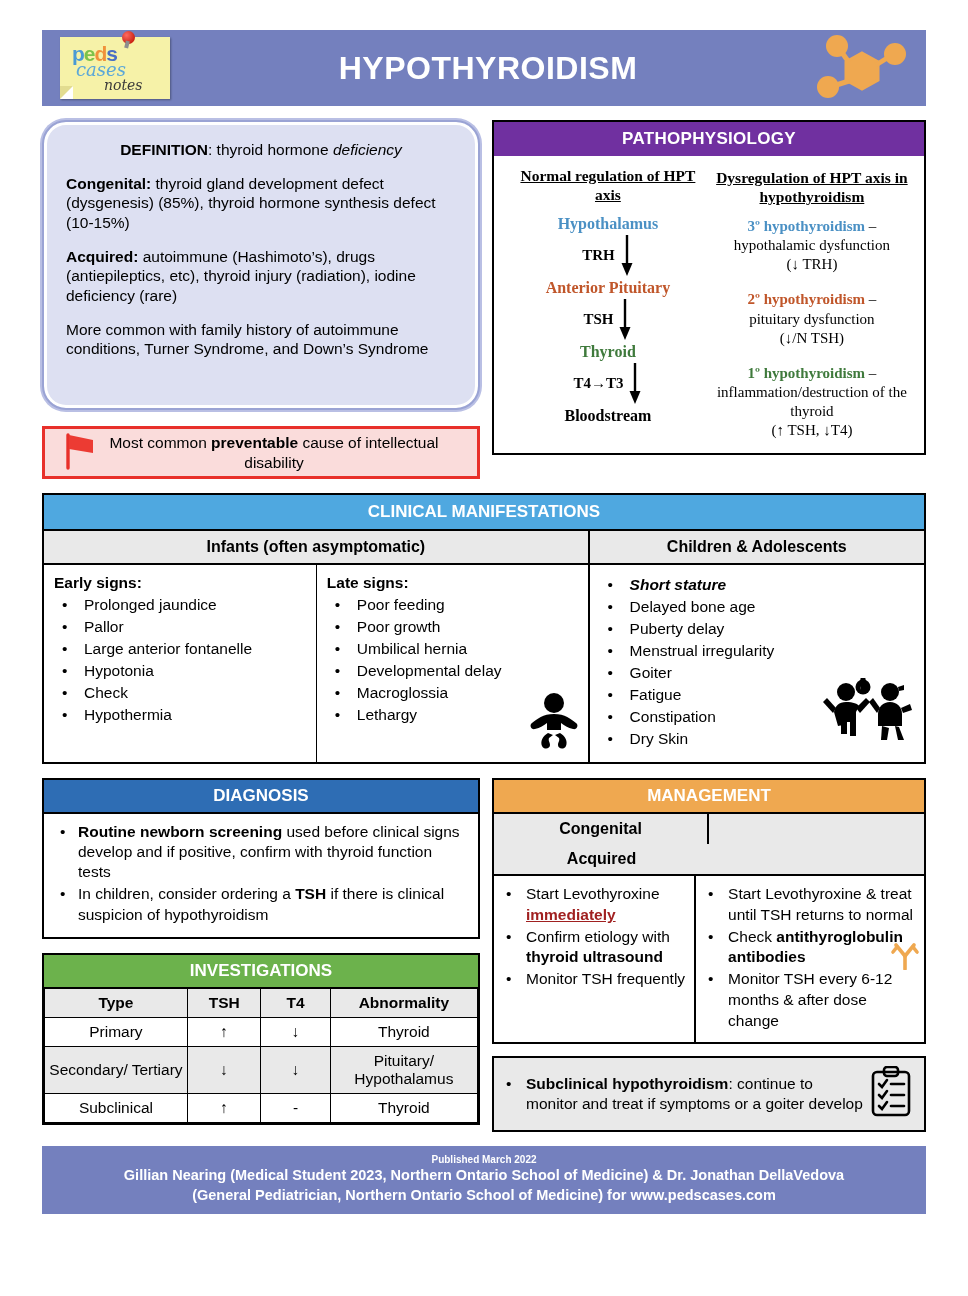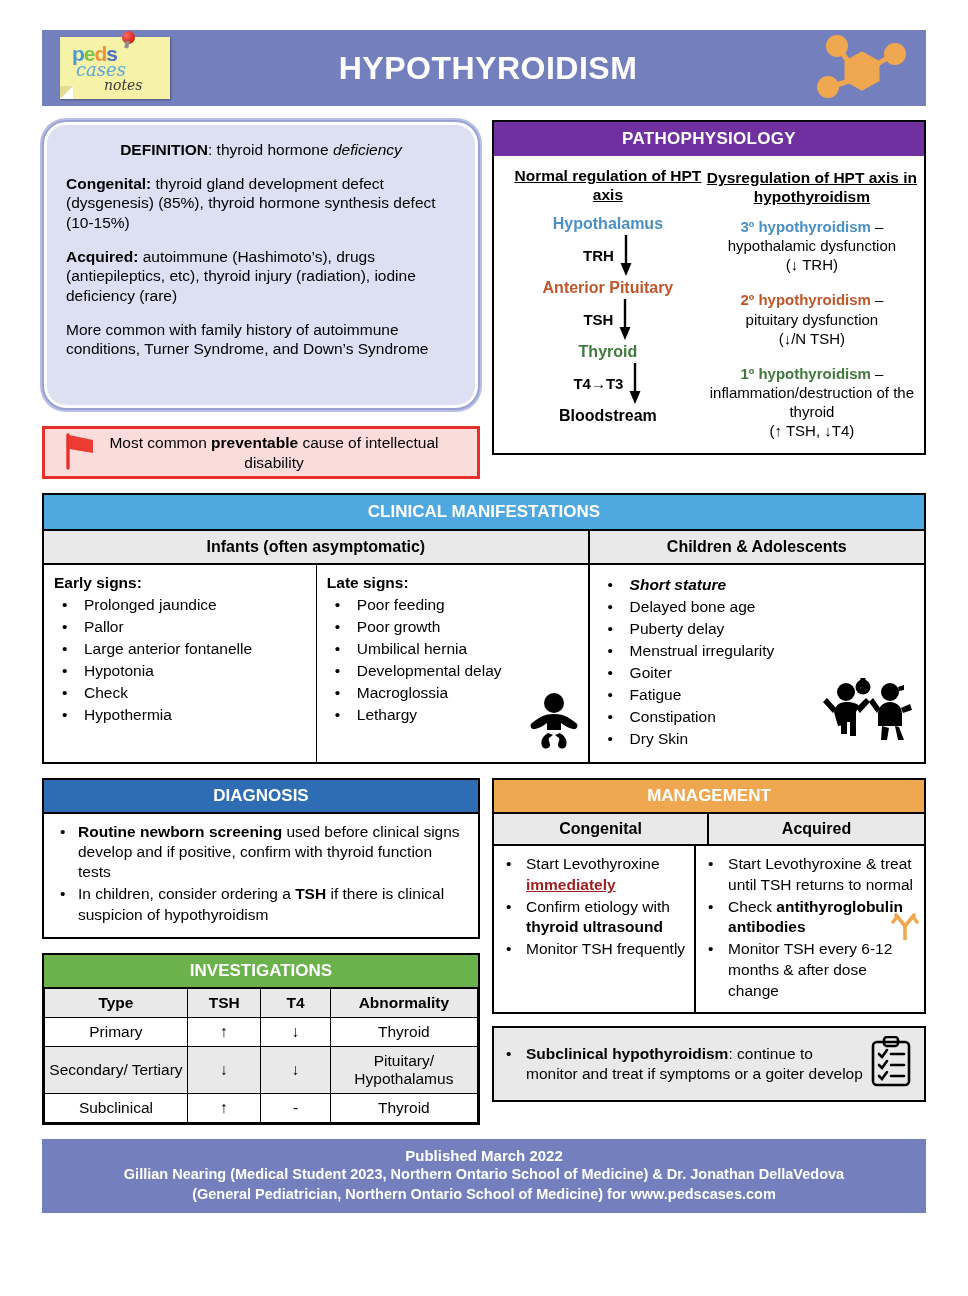--- a/index.html
+++ b/index.html
@@ -66,21 +66,21 @@
     margin-top:16px;border:3px solid #e8302a;background:#fadcdb;
     display:flex;align-items:center;padding:10px 12px;box-sizing:border-box;height:53px;
   }
   .redflag .flag{width:44px;flex:0 0 auto;text-align:center;}
   .redflag .rf-text{flex:1 1 auto;text-align:center;font-size:15.5px;line-height:1.25;padding-right:18px;}
 
   
   .patho{border:2px solid #000;background:#fff;}
   .patho-head{background:#7030a0;color:#fff;text-align:center;font-weight:bold;
     font-size:17px;padding:7px 0;letter-spacing:.3px;}
-  .patho-body{display:flex;padding:10px 6px 12px 16px;}
+  .patho-body{display:flex;padding:10px 6px 12px 16px;font-family:Liberation Serif, serif;}
   .patho-l{width:48%;box-sizing:border-box;text-align:center;}
   .patho-r{width:52%;box-sizing:border-box;text-align:center;padding-top:2px;}
   .col-title{font-weight:bold;font-size:15.5px;text-decoration:underline;line-height:1.25;margin-bottom:10px;}
   .node{font-weight:bold;font-size:16px;}
   .node.hy{color:#4a90c4;}
   .node.ap{color:#c0562a;}
   .node.th{color:#3f7a3c;}
   .node.bs{color:#000;}
   .arrow-row{display:flex;align-items:center;justify-content:center;height:46px;}
   .arrow-label{font-weight:bold;font-size:15px;margin-right:5px;}
@@ -122,39 +122,39 @@
   .inv{border:2px solid #000;margin-top:14px;}
   .inv-head{background:#6cb24c;color:#fff;text-align:center;font-weight:bold;font-size:17px;padding:6px 8px;}
   table.inv-t{border-collapse:collapse;width:100%;background:#fff;}
   table.inv-t th,table.inv-t td{border:1px solid #000;text-align:center;font-size:15.5px;padding:5px 2px;}
   table.inv-t th{background:#e9e9e9;font-weight:bold;border-top:2px solid #000;}
   table.inv-t tr.alt td{background:#e9e9e9;}
   .c-type{width:33%;} .c-tsh{width:17%;} .c-t4{width:16%;} .c-ab{width:34%;}
 
   .mgmt{border:2px solid #000;}
   .mgmt-head{background:#efa850;color:#fff;text-align:center;font-weight:bold;font-size:17px;padding:6px 0;}
-  .mgmt-sub{display:flex;border-top:2px solid #000;background:#e9e9e9;}
+  .mgmt-sub{display:flex;border-top:2px solid #000;background:#e9e9e9;flex-direction:column;}
   .mgmt-sub div{width:50%;text-align:center;font-weight:bold;font-size:16px;padding:6px 0;box-sizing:border-box;}
   .mgmt-sub .m1{border-right:2px solid #000;}
   .mgmt-body{display:flex;border-top:2px solid #000;background:#fff;}
   .mgmt-body .m1{width:47%;box-sizing:border-box;border-right:2px solid #000;padding:8px 6px 10px 0;}
   .mgmt-body .m2{width:53%;box-sizing:border-box;padding:8px 6px 10px 0;position:relative;}
   .mgmt-body ul li{font-size:15.5px;line-height:1.34;padding-left:32px;margin-bottom:1px;}
   .imm{color:#a02020;font-weight:bold;text-decoration:underline;}
   .icon-ab{position:absolute;right:4px;top:64px;}
 
   .subclin{border:2px solid #000;background:#e9e9e9;margin-top:12px;display:flex;
     align-items:center;padding:8px 8px 8px 0;box-sizing:border-box;}
   .subclin .sc-text{flex:1 1 auto;}
   .subclin ul li{font-size:15.5px;line-height:1.3;padding-left:32px;}
   .icon-clip{flex:0 0 auto;margin-left:4px;margin-right:4px;}
 
   
   .footer{margin-top:14px;background:#7480be;color:#fff;text-align:center;padding:7px 0 9px 0;}
-  .footer .f1{font-weight:bold;font-size:15px;line-height:1.3;}
+  .footer .f1{font-weight:bold;font-size:10px;line-height:1.3;}
   .footer .f2,.footer .f3{font-weight:bold;font-size:14.5px;line-height:1.35;}
   ul.plain{margin:0;padding:0;list-style:none;}
   ul.plain li{position:relative;}
   ul.plain li:before{content:"\2022";position:absolute;left:12px;top:0;}
 </style>
 </head>
 <body>
 
 <div class="page">
 

